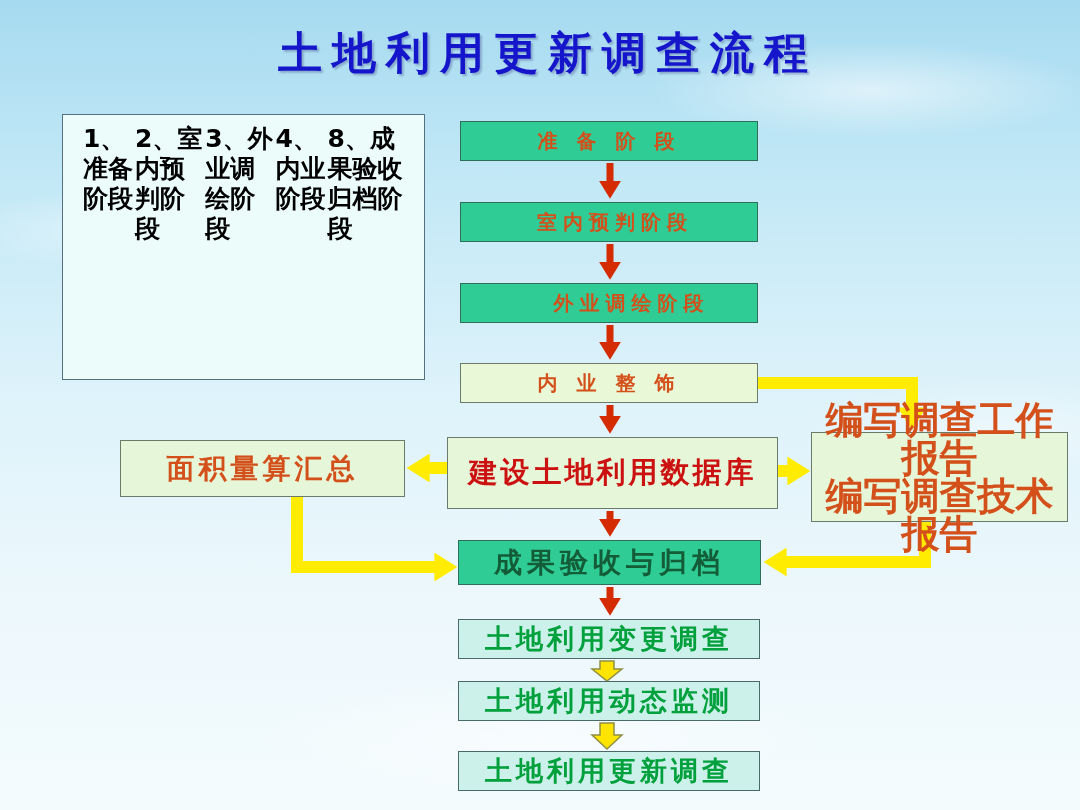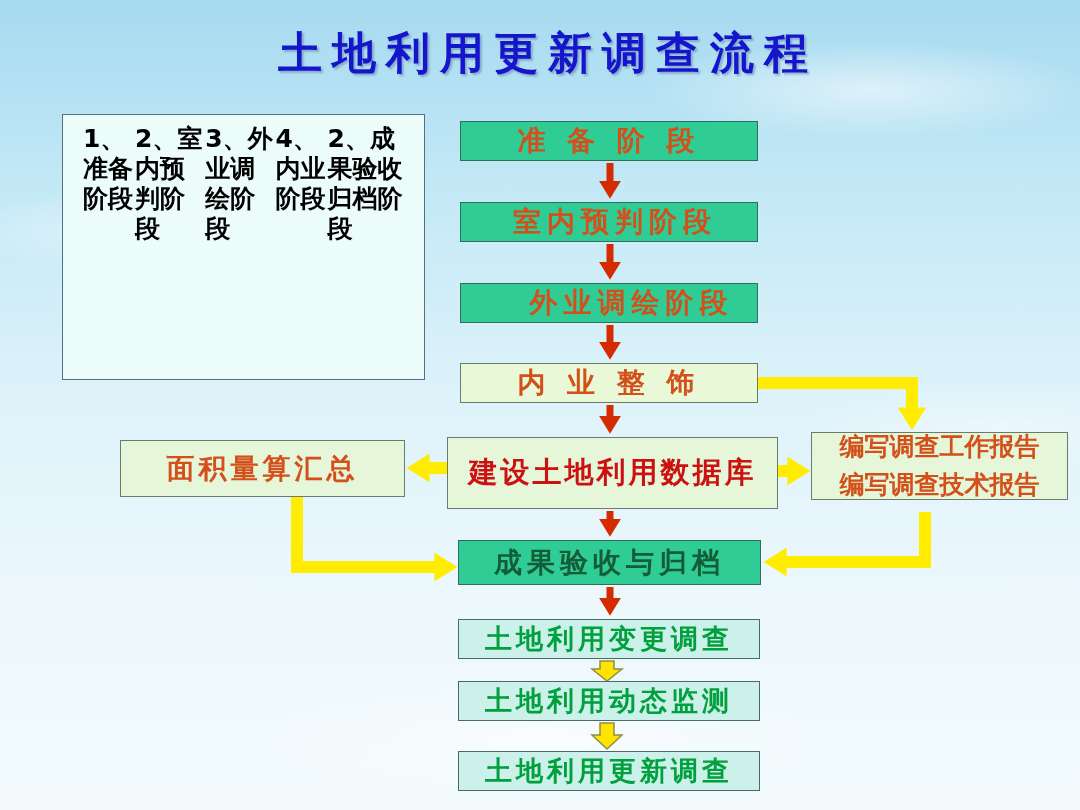--- a/index.html
+++ b/index.html
@@ -36,21 +36,21 @@
     font-weight: bold; text-align: center;
   }
   .green-box  { background: #2fcc96; border: 1px solid #2f6e58; }
   .pale-green { background: #e6f6d9; border: 1px solid #6b7b6b; }
   .pale-lime  { background: #e9f8d6; border: 1px solid #6b7b6b; }
   .pale-cyan  { background: #ccf1ea; border: 1px solid #4a6a6a; }
   .txt-orange { color: #d4501a; }
   .txt-red    { color: #cc1111; }
   .txt-dkgreen{ color: #145c38; }
   .txt-green  { color: #00a03c; }
-  .step  { left: 460px; width: 298px; height: 40px; font-size: 28px; letter-spacing: 6px; }
+  .step  { left: 460px; width: 298px; height: 40px; font-size: 20px; letter-spacing: 6px; }
   .bottom { left: 458px; width: 302px; height: 40px; font-size: 27px; letter-spacing: 4px; }
 </style>
 </head>
 <body>
 
 <div class="slide">
 
   <svg class="overlay" width="1080" height="810" viewBox="0 0 1080 810">
     <defs>
       <marker id="mr" markerUnits="strokeWidth" markerWidth="2.6" markerHeight="3.2" refX="0.5" refY="1.6" orient="auto">
@@ -81,36 +81,36 @@
     </g>
   </svg>
 
   <h1 class="title">土地利用更新调查流程</h1>
 
   <div class="legend">
     <div class="legend-item">1、准备阶段</div>
     <div class="legend-item">2、室内预判阶段</div>
     <div class="legend-item">3、外业调绘阶段</div>
     <div class="legend-item">4、内业阶段</div>
-    <div class="legend-item">2、成果验收归档阶段</div>
+    <div class="legend-item">8、成果验收归档阶段</div>
   </div>
 
   <div class="node step green-box txt-orange" style="top:121px;">准 备 阶 段</div>
 
   <div class="node step green-box txt-orange" style="top:202px;padding-left:12px;">室内预判阶段</div>
 
   <div class="node step green-box txt-orange" style="top:283px;padding-left:45px;">外业调绘阶段</div>
 
   <div class="node step pale-lime txt-orange" style="top:363px;">内 业 整 饰</div>
 
   <div class="node pale-green txt-red" style="left:447px; top:437px; width:331px; height:72px; font-size:29px; letter-spacing:3px;">建设土地利用数据库</div>
 
   <div class="node pale-green txt-orange" style="left:120px; top:440px; width:285px; height:57px; font-size:28px; letter-spacing:4px;">面积量算汇总</div>
 
-  <div class="node pale-green txt-orange" style="left:811px; top:432px; width:257px; height:68px; font-size:25px; line-height:38px;">
+  <div class="node pale-green txt-orange" style="left:811px; top:432px; width:257px; height:90px; font-size:38px; line-height:38px;">
     <div>编写调查工作报告</div>
     <div>编写调查技术报告</div>
   </div>
 
   <div class="node green-box txt-dkgreen" style="left:458px; top:540px; width:303px; height:45px; font-size:28px; letter-spacing:5px;">成果验收与归档</div>
 
   <div class="node bottom pale-cyan txt-green" style="top:619px;">土地利用变更调查</div>
 
   <div class="node bottom pale-cyan txt-green" style="top:681px;">土地利用动态监测</div>
 

